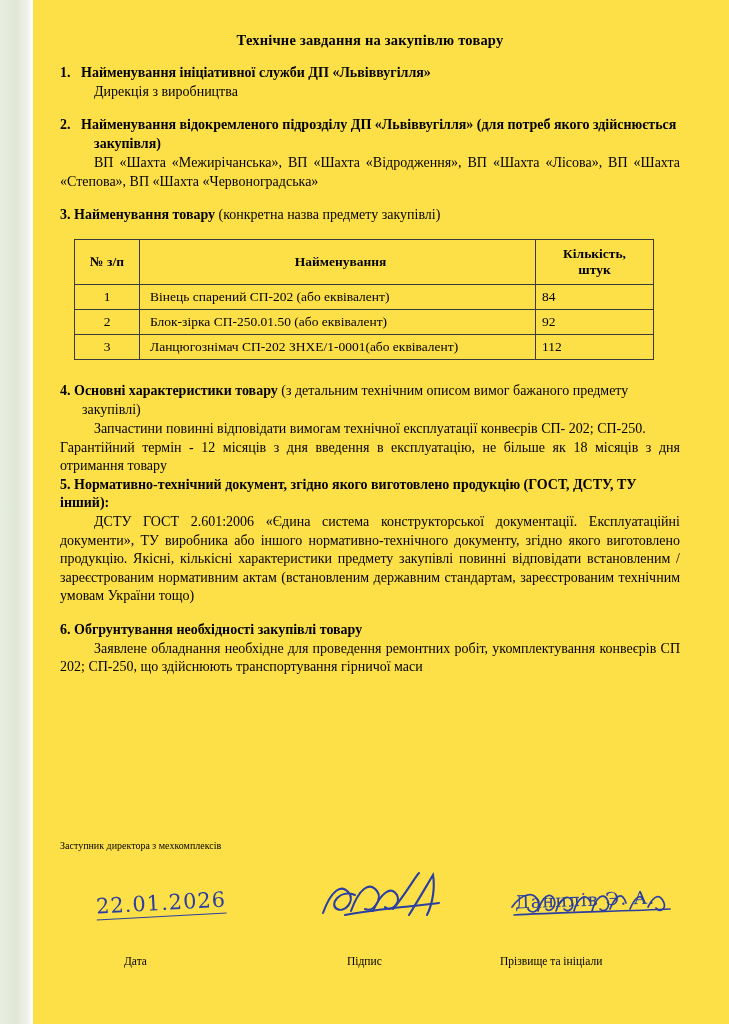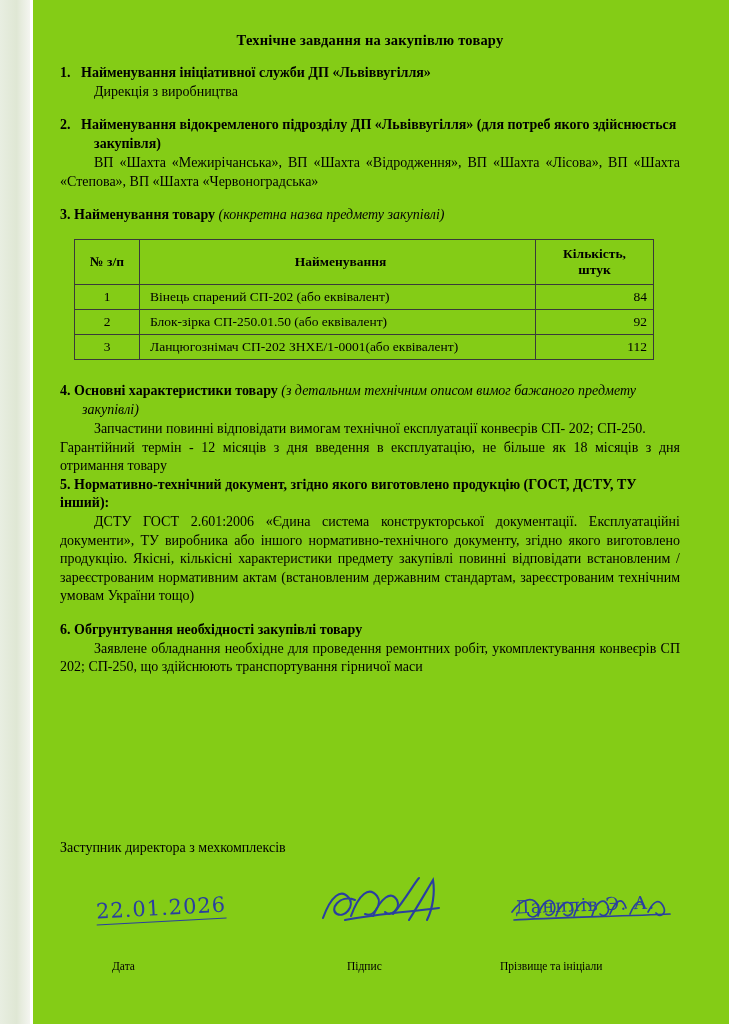--- a/index.html
+++ b/index.html
@@ -7,21 +7,21 @@
     padding: 0;
     background: #ffffff;
   }
   body {
     font-family: "Liberation Serif", serif;
   }
   .page {
     position: relative;
     width: 729px;
     height: 1024px;
-    background: #84cc16;
+    background: #fde047;
     overflow: hidden;
   }
   
   .left-strip {
     position: absolute;
     left: 0;
     top: 0;
     width: 30px;
     height: 1024px;
     background: linear-gradient(to right, #e8eee1 0%, #dfe7d4 55%, #f4f5f0 100%);
@@ -56,21 +56,20 @@
   .sec {
     margin-top: 15px;
   }
   .sec-head {
     font-weight: bold;
     font-size: 14px;
     line-height: 1.35;
   }
   .sec-head .normal {
     font-weight: normal;
-    font-style: italic;
   }
   .indent {
     text-indent: 34px;
   }
   .num-hang {
     padding-left: 34px;
     text-indent: -34px;
   }
   .num-hang2 {
     padding-left: 22px;
@@ -89,31 +88,31 @@
     padding: 4px 6px;
   }
   table.items th {
     font-weight: bold;
     text-align: center;
     line-height: 1.2;
     padding: 6px 4px;
   }
   .col-no { width: 52px; text-align: center; }
   .col-name { text-align: left; padding-left: 10px !important; }
-  .col-qty { width: 105px; text-align: right; }
+  .col-qty { width: 105px; text-align: left; }
 
   
   .sig-wrap {
     position: absolute;
     left: 0;
     top: 840px;
     width: 620px;
   }
   .sig-role {
-    font-size: 14px;
+    font-size: 10px;
   }
   .sig-row {
     position: relative;
     height: 70px;
     margin-top: 34px;
   }
   .hand {
     font-family: "DejaVu Serif", serif;
     color: #2a3fa0;
     font-size: 21px;
@@ -145,21 +144,21 @@
     top: -4px;
   }
   .sig-labels {
     position: relative;
     font-size: 11.5px;
     height: 18px;
   }
   .sig-labels span {
     position: absolute;
   }
-  .lbl-date { left: 52px; }
+  .lbl-date { left: 64px; }
   .lbl-sign { left: 287px; }
   .lbl-name { left: 440px; }
 </style>
 </head>
 <body>
 
 <div class="page">
 
   <div class="left-strip"></div>
   <div class="left-strip-edge"></div>

